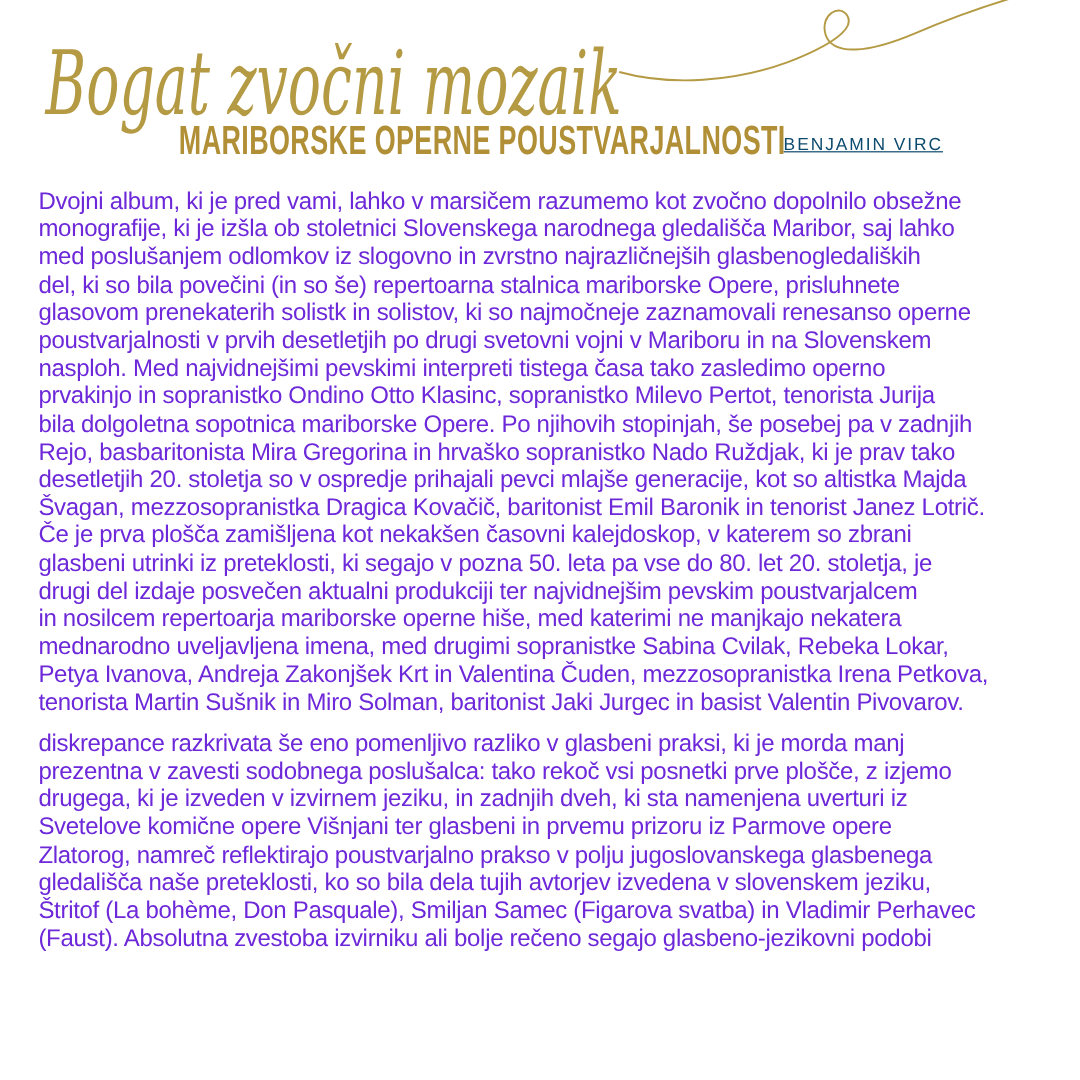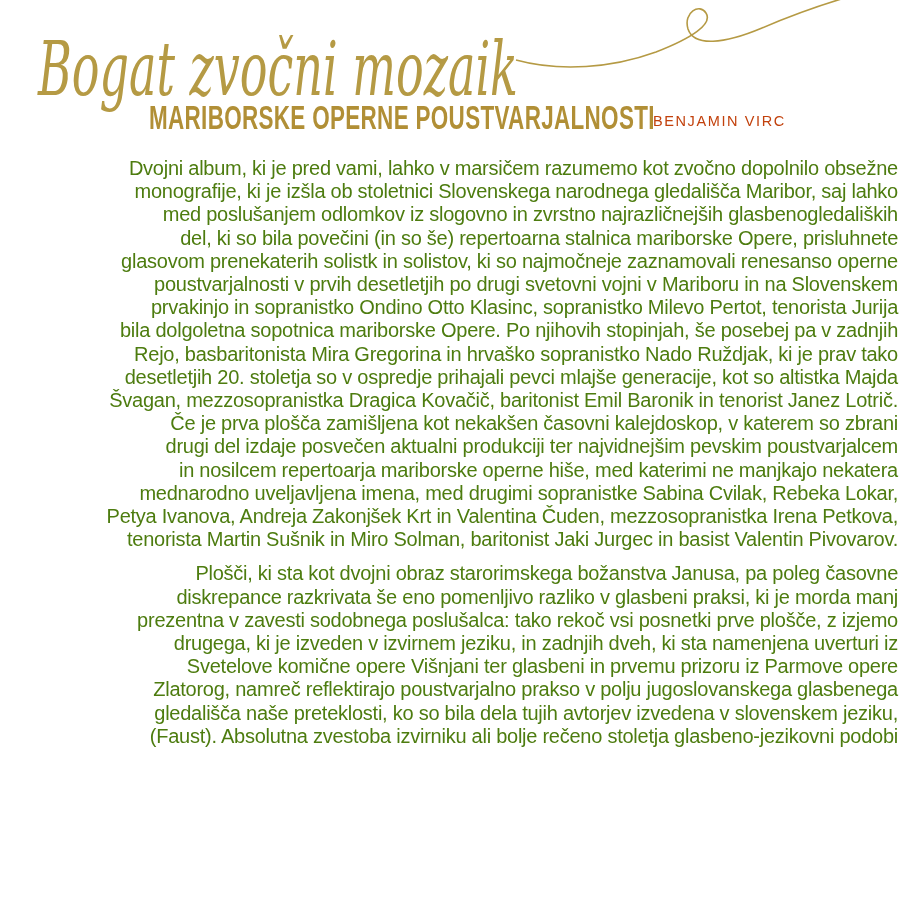--- a/index.html
+++ b/index.html
@@ -38,47 +38,49 @@
 
   <svg class="title-art" viewBox="0 0 900 150" xmlns="http://www.w3.org/2000/svg" aria-hidden="true">
     <path d="M516,60 C560,72 612,68 656,52 C692,38 713,24 706,13 C700,3 683,12 688,29 C694,47 724,44 762,28 C797,13 824,4 848,-3" fill="none" stroke="#b59a44" stroke-width="1.6"></path>
     <text x="38" y="95" font-size="74" fill="#b59a44" textLength="480" lengthAdjust="spacingAndGlyphs">Bogat zvočni mozaik</text>
   </svg>
 
   <div class="subtitle-wrap">
     <span class="subtitle" id="subtitle" style="color: rgb(177, 143, 54);">MARIBORSKE OPERNE POUSTVARJALNOSTI</span>
   </div>
 
-  <div class="author" id="author" style="color: #c2410c;">BENJAMIN VIRC</div>
+  <div class="author" id="author" style="color: #0c4a6e; text-decoration: underline;">BENJAMIN VIRC</div>
 
-  <div class="article-body" id="article-body" style="color: #4d7c0f; text-align: right;">
+  <div class="article-body" id="article-body" style="color: #6d28d9;">
       <div class="para">
         <div class="line"><span>Dvojni album, ki je pred vami, lahko v marsičem razumemo kot zvočno dopolnilo obsežne</span></div>
         <div class="line"><span>monografije, ki je izšla ob stoletnici Slovenskega narodnega gledališča Maribor, saj lahko</span></div>
         <div class="line"><span>med poslušanjem odlomkov iz slogovno in zvrstno najrazličnejših glasbenogledaliških</span></div>
         <div class="line"><span>del, ki so bila povečini (in so še) repertoarna stalnica mariborske Opere, prisluhnete</span></div>
         <div class="line"><span>glasovom prenekaterih solistk in solistov, ki so najmočneje zaznamovali renesanso operne</span></div>
         <div class="line"><span>poustvarjalnosti v prvih desetletjih po drugi svetovni vojni v Mariboru in na Slovenskem</span></div>
+        <div class="line"><span>nasploh. Med najvidnejšimi pevskimi interpreti tistega časa tako zasledimo operno</span></div>
         <div class="line"><span>prvakinjo in sopranistko Ondino Otto Klasinc, sopranistko Milevo Pertot, tenorista Jurija</span></div>
         <div class="line"><span>bila dolgoletna sopotnica mariborske Opere. Po njihovih stopinjah, še posebej pa v zadnjih</span></div>
         <div class="line"><span>Rejo, basbaritonista Mira Gregorina in hrvaško sopranistko Nado Ruždjak, ki je prav tako</span></div>
         <div class="line"><span>desetletjih 20. stoletja so v ospredje prihajali pevci mlajše generacije, kot so altistka Majda</span></div>
         <div class="line"><span>Švagan, mezzosopranistka Dragica Kovačič, baritonist Emil Baronik in tenorist Janez Lotrič.</span></div>
         <div class="line"><span>Če je prva plošča zamišljena kot nekakšen časovni kalejdoskop, v katerem so zbrani</span></div>
+        <div class="line"><span>glasbeni utrinki iz preteklosti, ki segajo v pozna 50. leta pa vse do 80. let 20. stoletja, je</span></div>
         <div class="line"><span>drugi del izdaje posvečen aktualni produkciji ter najvidnejšim pevskim poustvarjalcem</span></div>
         <div class="line"><span>in nosilcem repertoarja mariborske operne hiše, med katerimi ne manjkajo nekatera</span></div>
         <div class="line"><span>mednarodno uveljavljena imena, med drugimi sopranistke Sabina Cvilak, Rebeka Lokar,</span></div>
         <div class="line"><span>Petya Ivanova, Andreja Zakonjšek Krt in Valentina Čuden, mezzosopranistka Irena Petkova,</span></div>
         <div class="line"><span>tenorista Martin Sušnik in Miro Solman, baritonist Jaki Jurgec in basist Valentin Pivovarov.</span></div>
       </div>
       <div class="para">
-        <div class="line"><span>Plošči, ki sta kot dvojni obraz starorimskega božanstva Janusa, pa poleg časovne</span></div>
         <div class="line"><span>diskrepance razkrivata še eno pomenljivo razliko v glasbeni praksi, ki je morda manj</span></div>
         <div class="line"><span>prezentna v zavesti sodobnega poslušalca: tako rekoč vsi posnetki prve plošče, z izjemo</span></div>
         <div class="line"><span>drugega, ki je izveden v izvirnem jeziku, in zadnjih dveh, ki sta namenjena uverturi iz</span></div>
         <div class="line"><span>Svetelove komične opere </span><span class="it">Višnjani</span><span> ter glasbeni in prvemu prizoru iz Parmove opere</span></div>
         <div class="line"><span class="it">Zlatorog</span><span>, namreč reflektirajo poustvarjalno prakso v polju jugoslovanskega glasbenega</span></div>
         <div class="line"><span>gledališča naše preteklosti, ko so bila dela tujih avtorjev izvedena v slovenskem jeziku,</span></div>
-        <div class="line"><span>(</span><span class="it">Faust</span><span>). Absolutna zvestoba izvirniku ali bolje rečeno stoletja glasbeno-jezikovni podobi</span></div>
+        <div class="line"><span>Štritof (</span><span class="it">La bohème, Don Pasquale</span><span>), Smiljan Samec (</span><span class="it">Figarova svatba</span><span>) in Vladimir Perhavec</span></div>
+        <div class="line"><span>(</span><span class="it">Faust</span><span>). Absolutna zvestoba izvirniku ali bolje rečeno segajo glasbeno-jezikovni podobi</span></div>
       </div>
     </div>
 
 </div>
 
 </body></html>

